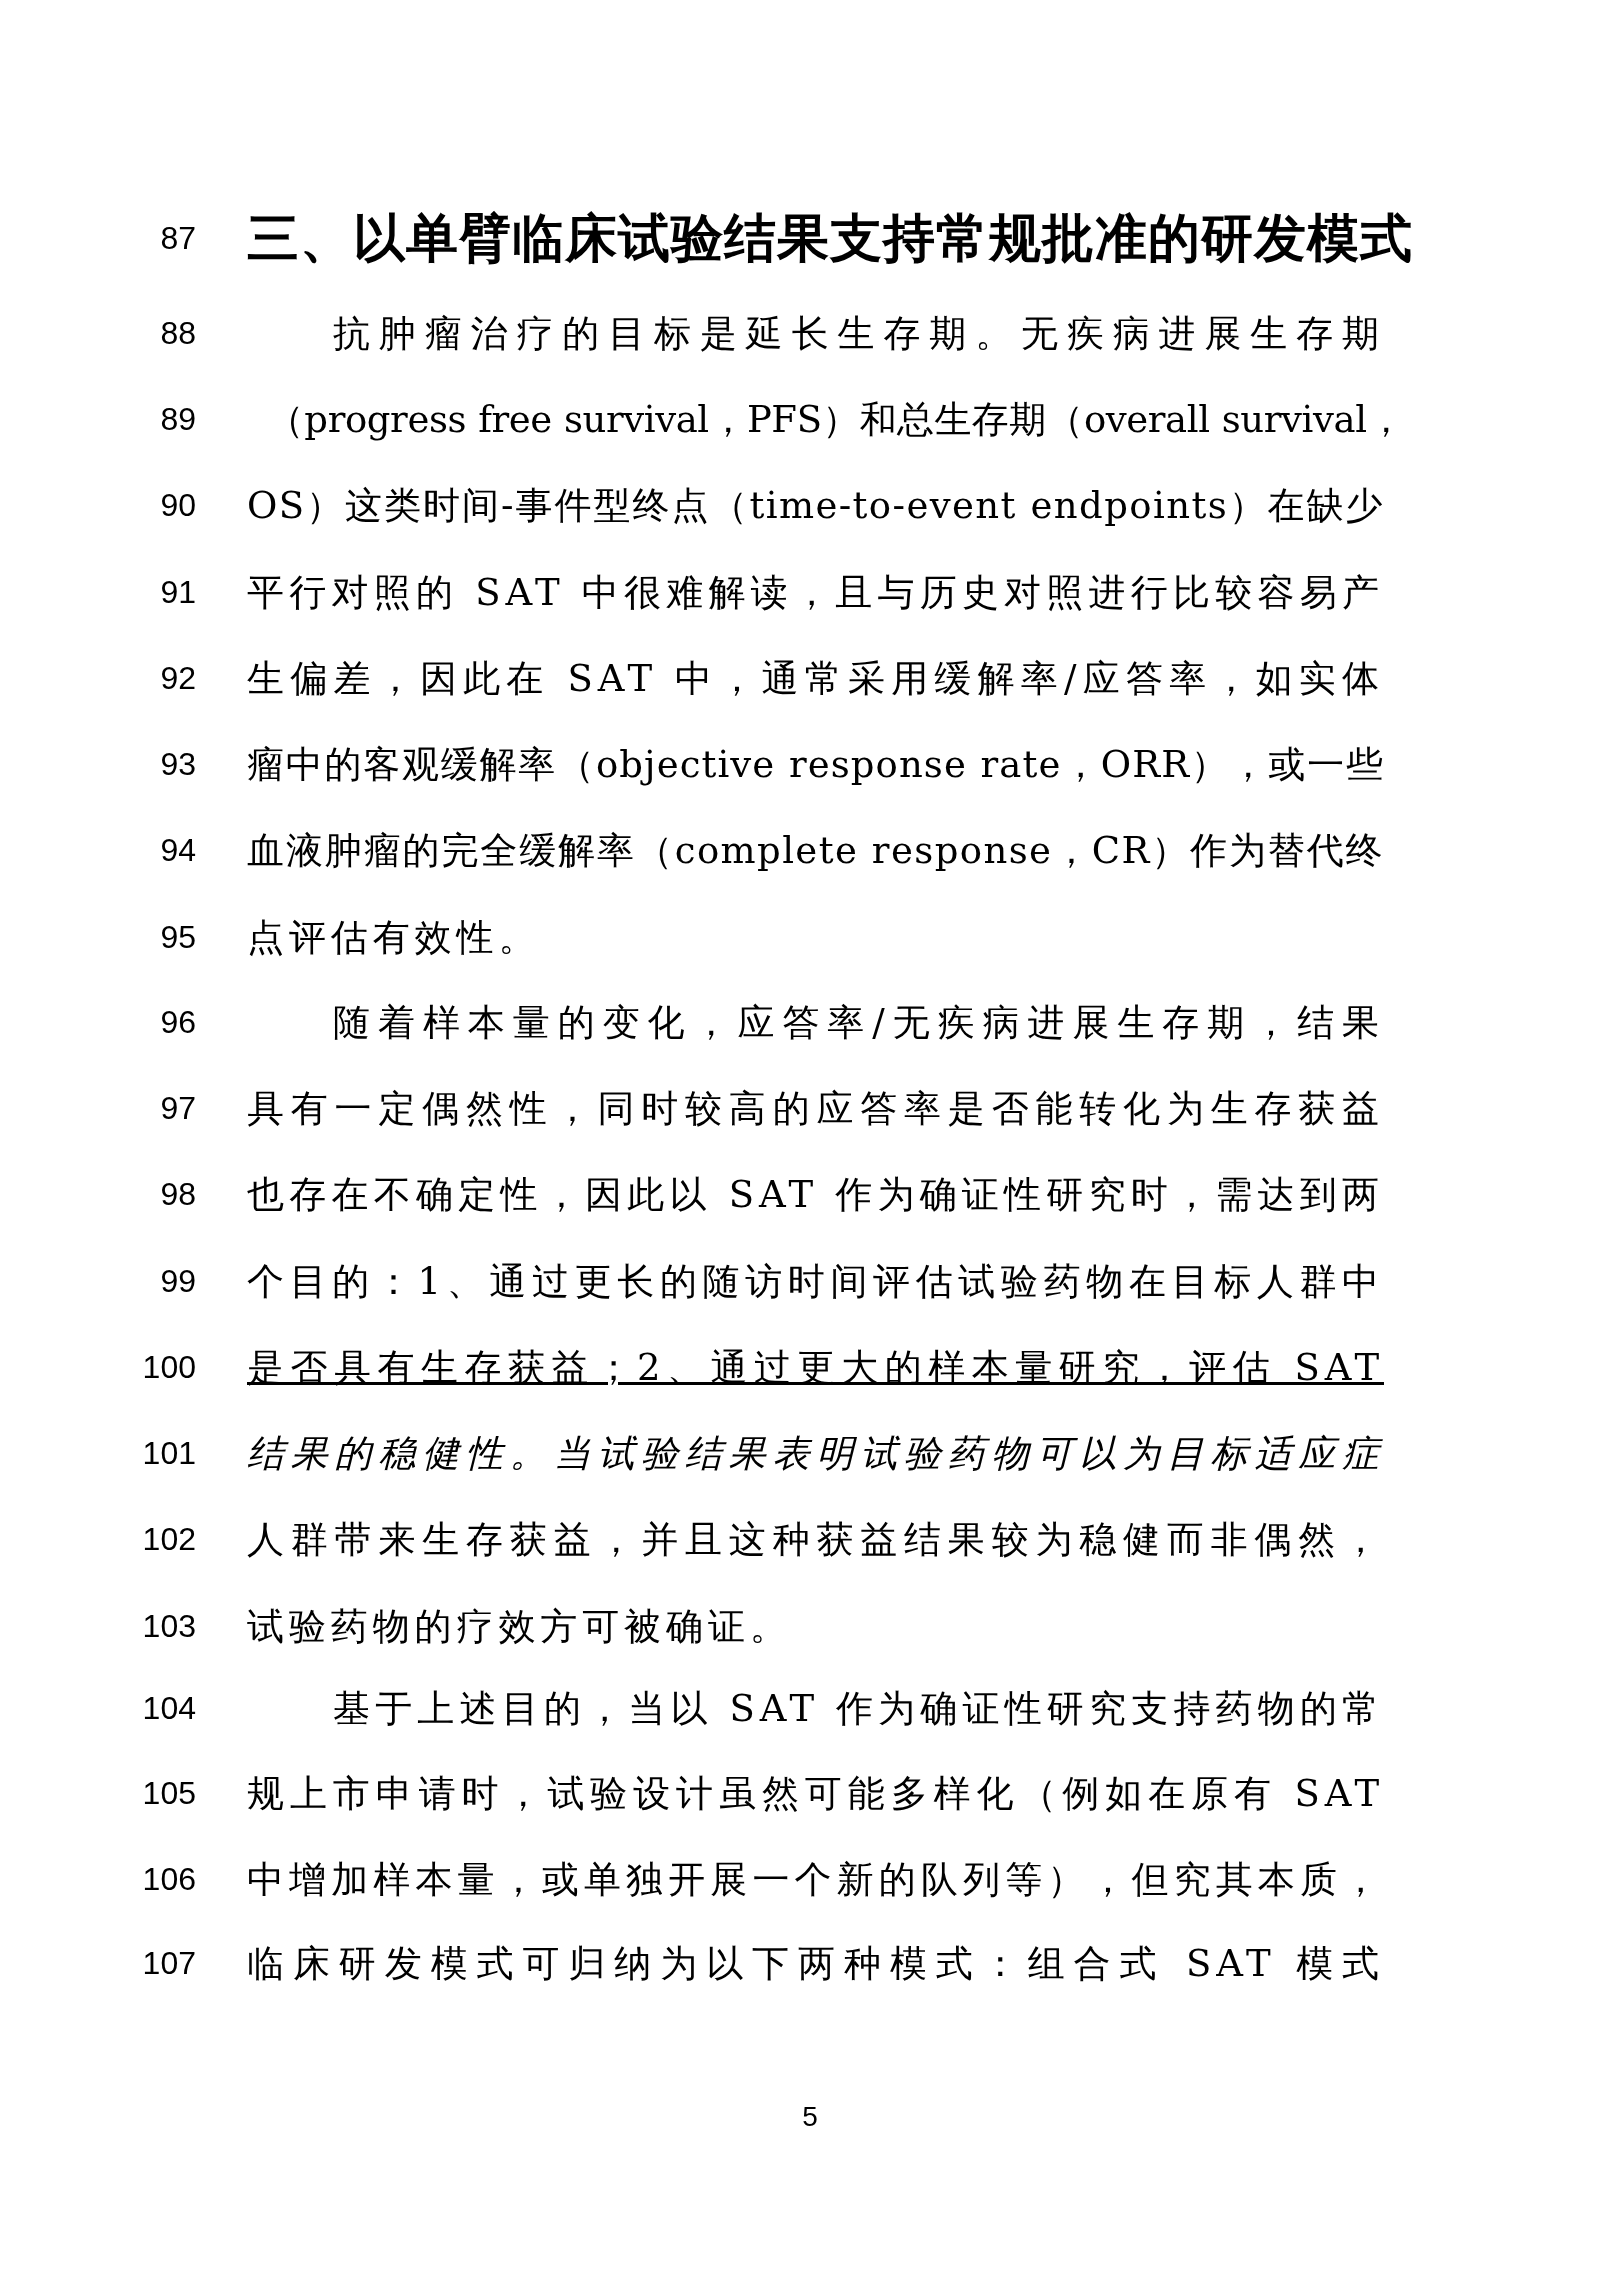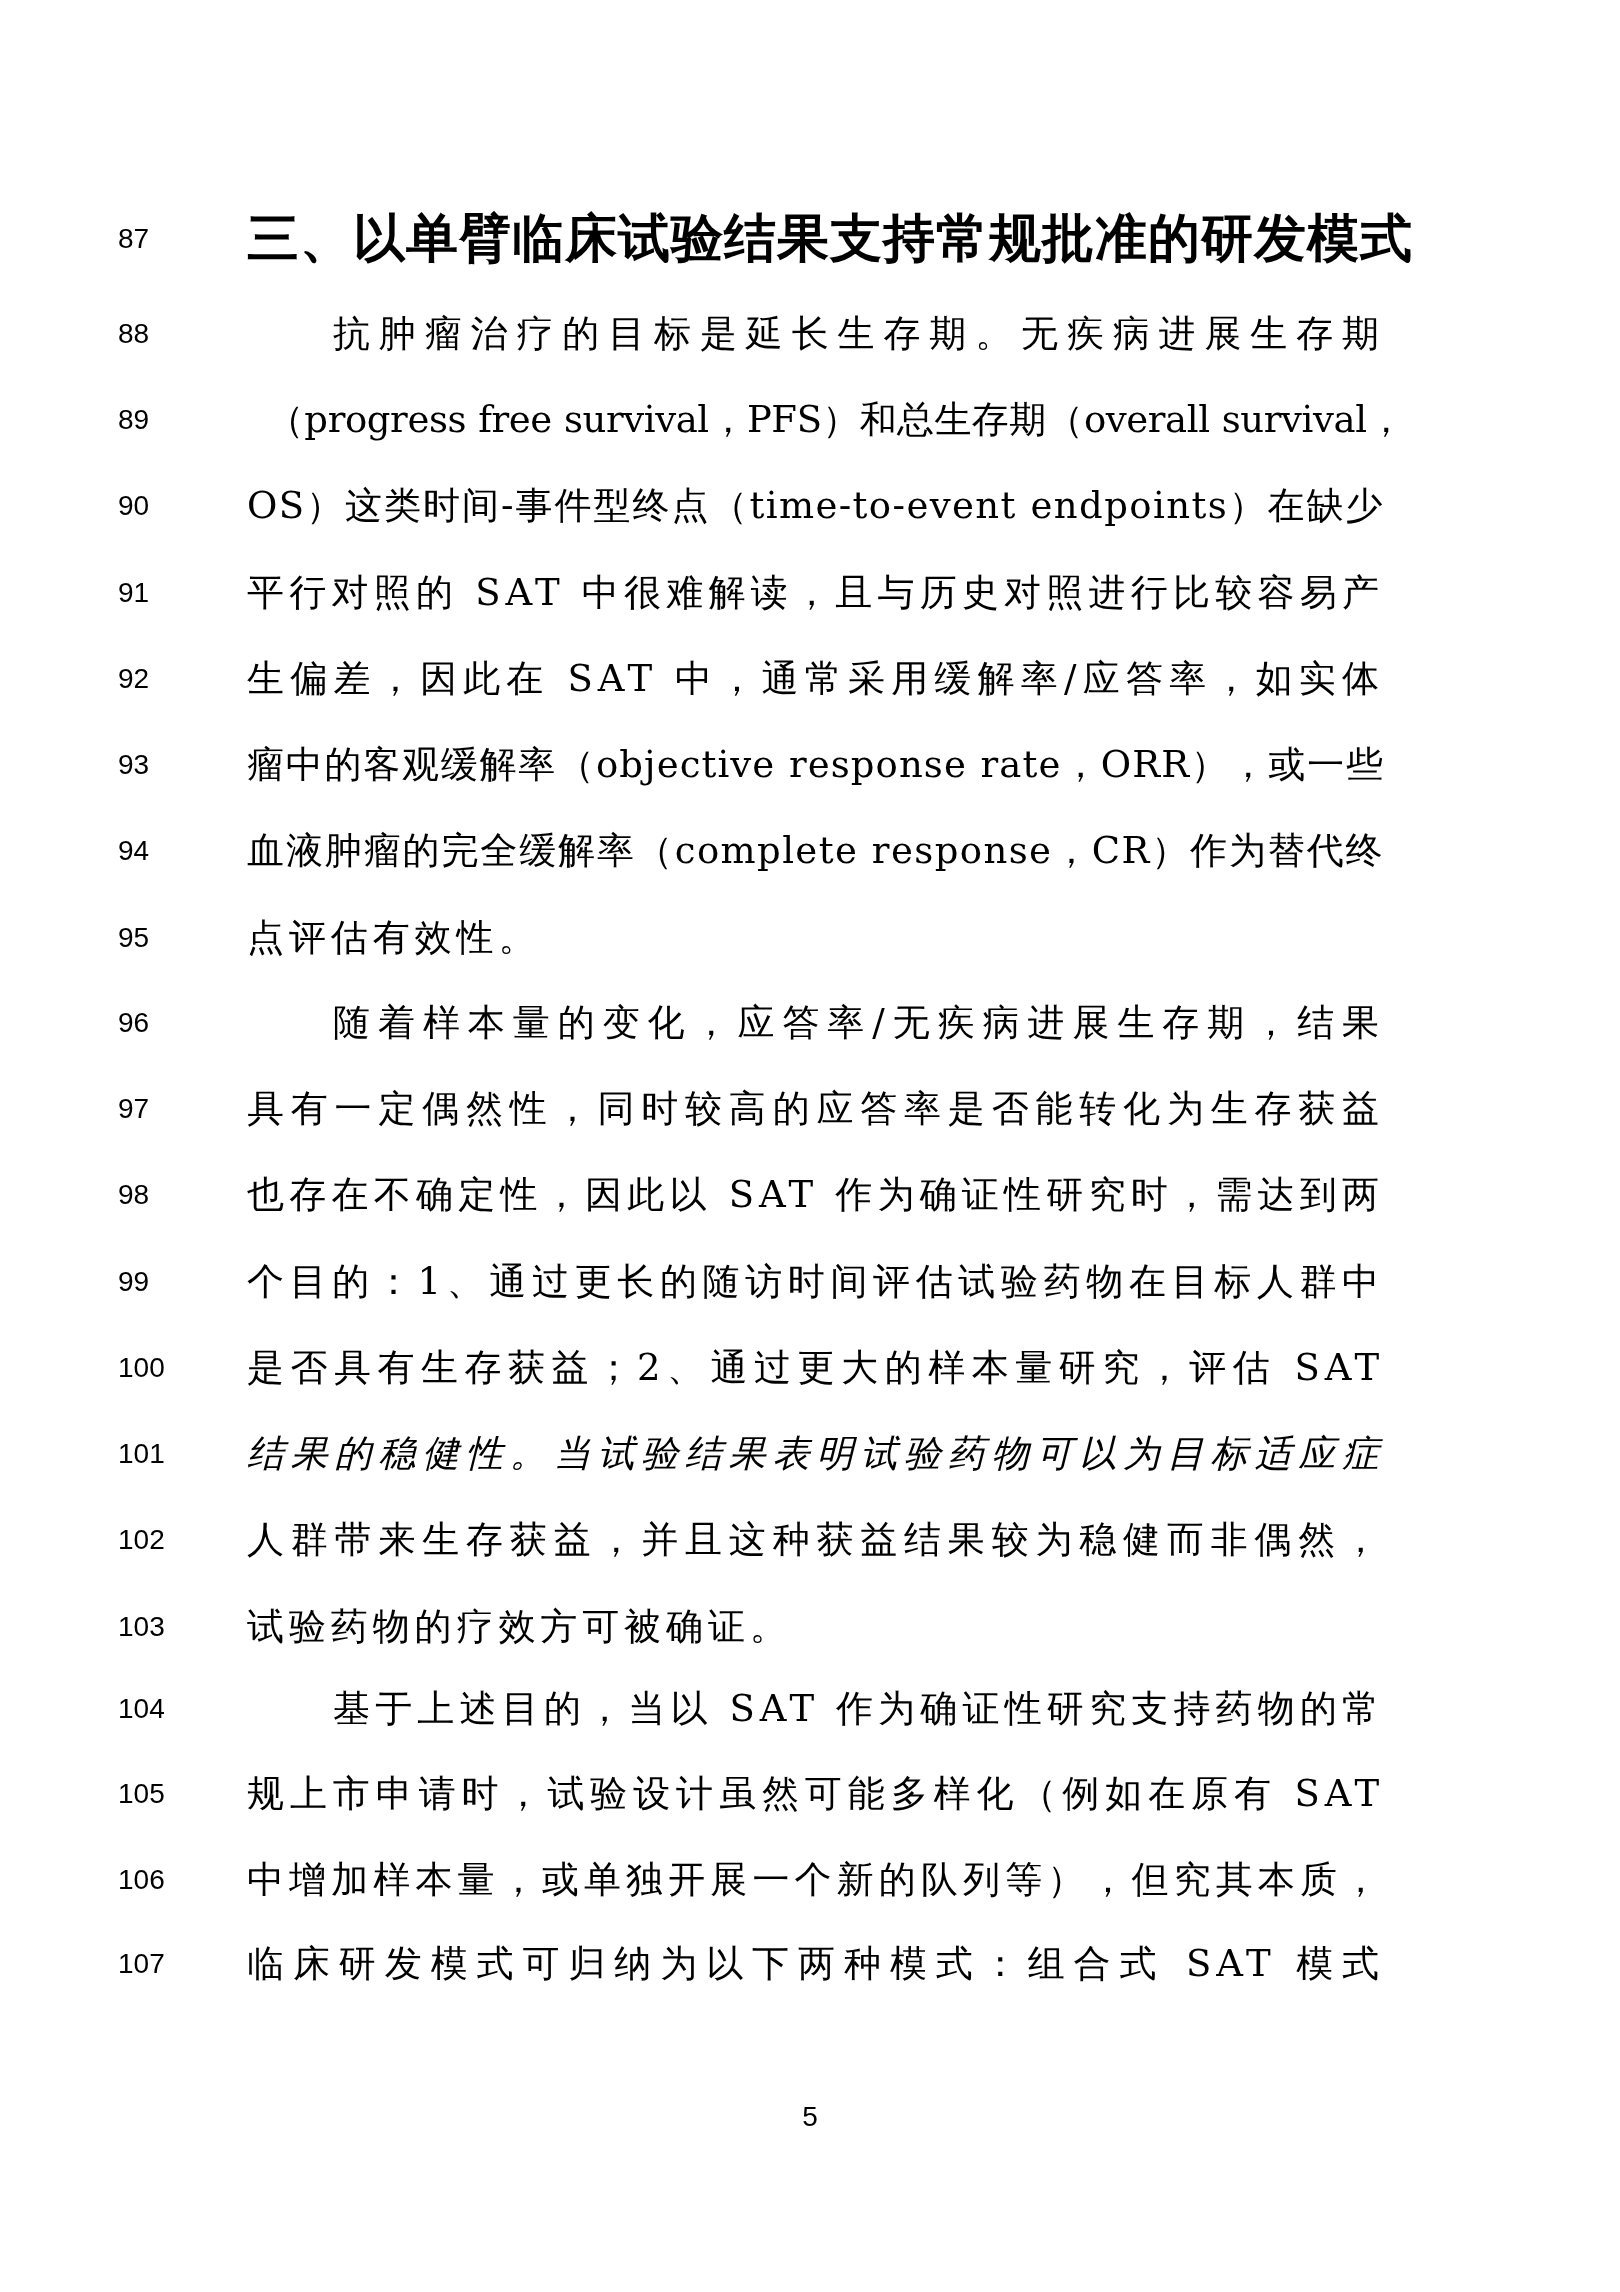--- a/index.html
+++ b/index.html
@@ -1,20 +1,20 @@
 <!DOCTYPE html>
 <html><head>
 <meta charset="utf-8">
 <style>
   html, body { margin:0; padding:0; background:#ffffff; }
   body { width:1620px; height:2293px; position:relative; overflow:hidden;
          font-family:"DejaVu Serif", "Liberation Serif", serif; color:#000; }
   .line { position:absolute; left:0; width:1620px; height:59px; }
-  .ln { position:absolute; left:118px; width:78px; text-align:left;
-        font-family:"Liberation Sans", sans-serif; font-size:28px; line-height:59px; color:#000; }
+  .ln { position:absolute; left:118px; width:78px; text-align:right;
+        font-family:"Liberation Sans", sans-serif; font-size:32px; line-height:59px; color:#000; }
   .tx { position:absolute; left:247px; width:1137px; font-size:37px; line-height:59px;
         letter-spacing:4.9px; white-space:nowrap; text-align:justify; text-align-last:justify; }
   .tx.indent { left:333px; width:1051px; }
   .tx.last { text-align-last:left; }
   .tx.heading { font-family:"DejaVu Sans", "Liberation Sans", sans-serif; font-weight:bold;
                 font-size:52px; letter-spacing:1px; text-align-last:left; }
   .pagenum { position:absolute; left:0; width:1620px; top:2093px; text-align:center;
              font-family:"Liberation Sans", sans-serif; font-size:28px; line-height:47px; }
 </style>
 </head>
@@ -68,21 +68,21 @@
   <div class="line" style="top:1165px">
     <span class="ln">98</span>
     <span class="tx" style="white-space: nowrap;"><span style="white-space: nowrap; letter-spacing: 4.9px;">也存在不确定性，因此以 SAT 作为确证性研究时，需达到两</span></span>
   </div>
   <div class="line" style="top:1252px">
     <span class="ln">99</span>
     <span class="tx" style="white-space: nowrap;"><span style="white-space: nowrap; letter-spacing: 4.9px;">个目的：1、通过更长的随访时间评估试验药物在目标人群中</span></span>
   </div>
   <div class="line" style="top:1338px">
     <span class="ln">100</span>
-    <span class="tx" style="white-space: nowrap;"><span style="white-space: nowrap; letter-spacing: 4.9px;">是否具有生存获益；2、通过更大的样本量研究，评估 SAT</span></span>
+    <span class="tx" style="white-space: nowrap; text-decoration: underline;"><span style="white-space: nowrap; letter-spacing: 4.9px;">是否具有生存获益；2、通过更大的样本量研究，评估 SAT</span></span>
   </div>
   <div class="line" style="top:1424px">
     <span class="ln">101</span>
     <span class="tx" style="white-space: nowrap;"><span style="white-space: nowrap; letter-spacing: 4.9px; font-style: italic;">结果的稳健性。当试验结果表明试验药物可以为目标适应症</span></span>
   </div>
   <div class="line" style="top:1510px">
     <span class="ln">102</span>
     <span class="tx" style="white-space: nowrap;"><span style="white-space: nowrap; letter-spacing: 4.9px;">人群带来生存获益，并且这种获益结果较为稳健而非偶然，</span></span>
   </div>
   <div class="line" style="top:1597px">

